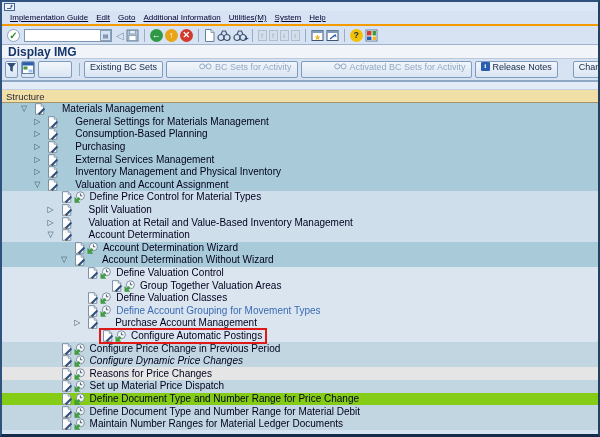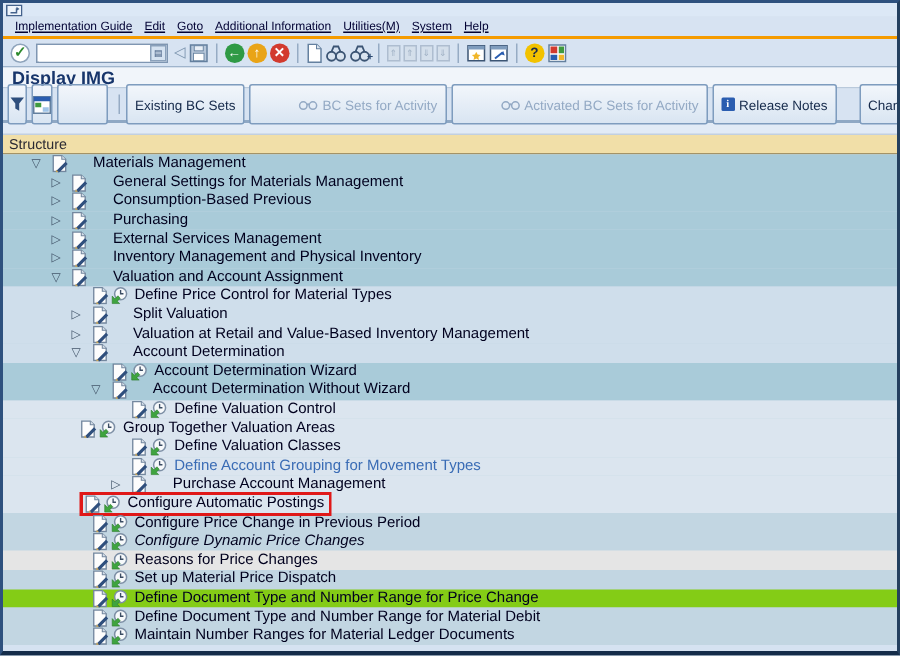--- a/index.html
+++ b/index.html
@@ -26,21 +26,21 @@
   .cmdfield{width:88px;height:13px;background:#fff;border:1px solid #7f96b2;display:flex;align-items:center;justify-content:flex-end;margin:0 3px;}
   .cmdfield input{border:none;outline:none;width:74px;height:11px;font-size:9px;padding:0 2px;font-family:"Liberation Sans",sans-serif;}
   .mcode{width:11px;height:11px;background:#d5e2f1;border:1px solid #8ba1bb;font-size:6px;color:#3c567c;display:flex;align-items:center;justify-content:center;}
   .tri{color:#7a93ad;font-size:10px;}
   .pg{width:9px;height:11px;background:#d4dfeb;border:1px solid #aebdd0;font-size:6px;color:#9fb0c4;display:flex;align-items:center;justify-content:center;}
   
   .screen-title{height:14px;background:#f1f5fa;border-bottom:1px solid #b9c9db;display:flex;align-items:center;padding-left:6px;}
   .screen-title span{font-size:12px;font-weight:bold;color:#17356b;}
   
   .apptb{height:23px;background:#d7e3f2;border-bottom:2px solid #8fa8c4;display:flex;align-items:center;padding-left:3px;}
-  .abtn{height:27px;display:inline-flex;align-items:center;gap:3px;background:linear-gradient(#f2f6fb,#d9e5f2);
+  .abtn{height:17px;display:inline-flex;gap:3px;background:linear-gradient(#f2f6fb,#d9e5f2);
         border:1px solid #7e9cbe;border-radius:2px;padding:0 5px;margin-right:3px;font-size:9px;color:#15294a;white-space:nowrap;cursor:default;}
   .abtn.icon-only{width:16px;justify-content:center;padding:0;}
   .abtn.disabled{color:#93a9c4;padding-left:32px;}
   .info-sq{width:9px;height:9px;background:#2a5db0;color:#fff;font-size:7px;font-weight:bold;line-height:9px;text-align:center;border-radius:1px;font-family:"Liberation Serif",serif;}
   .gap-strip{height:8px;background:#e2ebf6;border-bottom:1px solid #c2d0e0;}
   
   .structhdr{height:13px;background:#f1dfa8;border-bottom:1px solid #a39367;display:flex;align-items:center;padding-left:4px;}
   .structhdr span{font-size:9.5px;color:#2b2a33;text-align:right;}
   
   .tree{background:#c2d6e2;}
@@ -262,21 +262,21 @@
     <span class="grp">
       <span class="doc">
         <svg width="13" height="12" viewBox="0 0 13 12">
           <path d="M2.5 0.7 H8.2 L10.8 3.2 V11.3 H2.5 Z" fill="#fdfdfd" stroke="#73879e" stroke-width="0.9"></path>
           <path d="M8.2 0.7 V3.2 H10.8" fill="#d7e0ea" stroke="#73879e" stroke-width="0.7"></path>
           <path d="M5.4 11.6 L11.4 5.6" stroke="#2f4f7d" stroke-width="2.1"></path>
           <path d="M4.1 12 L6 11.7 L4.5 10.2 Z" fill="#caa659"></path>
         </svg>
       </span>
 
-      <span class="lbl">Consumption-Based Previous</span>
+      <span class="lbl">Consumption-Based Planning</span>
     </span>
   </div>
       <div class="trow folder" style="padding-left: 31.3px; background: rgb(169, 203, 217);">
     <span class="arrow">▷</span>
     <span class="grp">
       <span class="doc">
         <svg width="13" height="12" viewBox="0 0 13 12">
           <path d="M2.5 0.7 H8.2 L10.8 3.2 V11.3 H2.5 Z" fill="#fdfdfd" stroke="#73879e" stroke-width="0.9"></path>
           <path d="M8.2 0.7 V3.2 H10.8" fill="#d7e0ea" stroke="#73879e" stroke-width="0.7"></path>
           <path d="M5.4 11.6 L11.4 5.6" stroke="#2f4f7d" stroke-width="2.1"></path>
@@ -448,21 +448,21 @@
       <span class="act">
         <svg width="12" height="12" viewBox="0 0 12 12">
           <circle cx="6.4" cy="4.8" r="4" fill="#f7f9fb" stroke="#7d8fa5"></circle>
           <path d="M6.4 2.4 V4.8 H8.3" fill="none" stroke="#3a4c63" stroke-width="0.9"></path>
           <path d="M0.8 6.4 L0.8 11.4 L5.8 11.4 L4.2 9.8 L6.2 7.8 L4.6 6.2 L2.6 8.2 Z" fill="#3fa43f" stroke="#2c7a2c" stroke-width="0.4"></path>
         </svg>
       </span>
       <span class="lbl">Define Valuation Control</span>
     </span>
   </div>
-      <div class="trow" style="padding-left: 37px; background: rgb(219, 229, 239);">
+      <div class="trow" style="padding-left: 95px; background: rgb(219, 229, 239);">
     <span class="arrow"></span>
     <span class="grp">
       <span class="doc">
         <svg width="13" height="12" viewBox="0 0 13 12">
           <path d="M2.5 0.7 H8.2 L10.8 3.2 V11.3 H2.5 Z" fill="#fdfdfd" stroke="#73879e" stroke-width="0.9"></path>
           <path d="M8.2 0.7 V3.2 H10.8" fill="#d7e0ea" stroke="#73879e" stroke-width="0.7"></path>
           <path d="M5.4 11.6 L11.4 5.6" stroke="#2f4f7d" stroke-width="2.1"></path>
           <path d="M4.1 12 L6 11.7 L4.5 10.2 Z" fill="#caa659"></path>
         </svg>
       </span>
@@ -526,21 +526,21 @@
           <path d="M2.5 0.7 H8.2 L10.8 3.2 V11.3 H2.5 Z" fill="#fdfdfd" stroke="#73879e" stroke-width="0.9"></path>
           <path d="M8.2 0.7 V3.2 H10.8" fill="#d7e0ea" stroke="#73879e" stroke-width="0.7"></path>
           <path d="M5.4 11.6 L11.4 5.6" stroke="#2f4f7d" stroke-width="2.1"></path>
           <path d="M4.1 12 L6 11.7 L4.5 10.2 Z" fill="#caa659"></path>
         </svg>
       </span>
 
       <span class="lbl">Purchase Account Management</span>
     </span>
   </div>
-      <div class="trow" style="padding-left: 40px; background: rgb(219, 229, 239);">
+      <div class="trow" style="padding-left: 86px; background: rgb(219, 229, 239);">
     <span class="arrow"></span>
     <span class="grp" style="box-shadow: rgb(224, 24, 24) 0px 0px 0px 2px;">
       <span class="doc">
         <svg width="13" height="12" viewBox="0 0 13 12">
           <path d="M2.5 0.7 H8.2 L10.8 3.2 V11.3 H2.5 Z" fill="#fdfdfd" stroke="#73879e" stroke-width="0.9"></path>
           <path d="M8.2 0.7 V3.2 H10.8" fill="#d7e0ea" stroke="#73879e" stroke-width="0.7"></path>
           <path d="M5.4 11.6 L11.4 5.6" stroke="#2f4f7d" stroke-width="2.1"></path>
           <path d="M4.1 12 L6 11.7 L4.5 10.2 Z" fill="#caa659"></path>
         </svg>
       </span>

